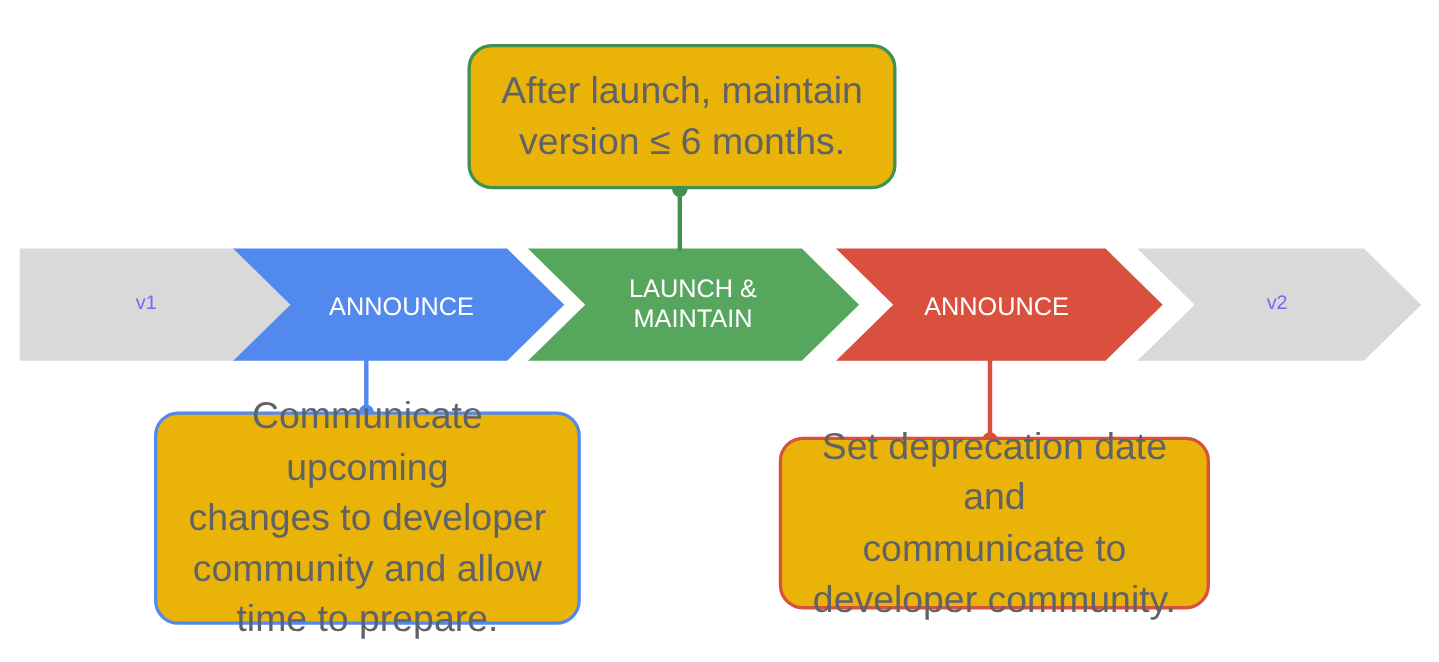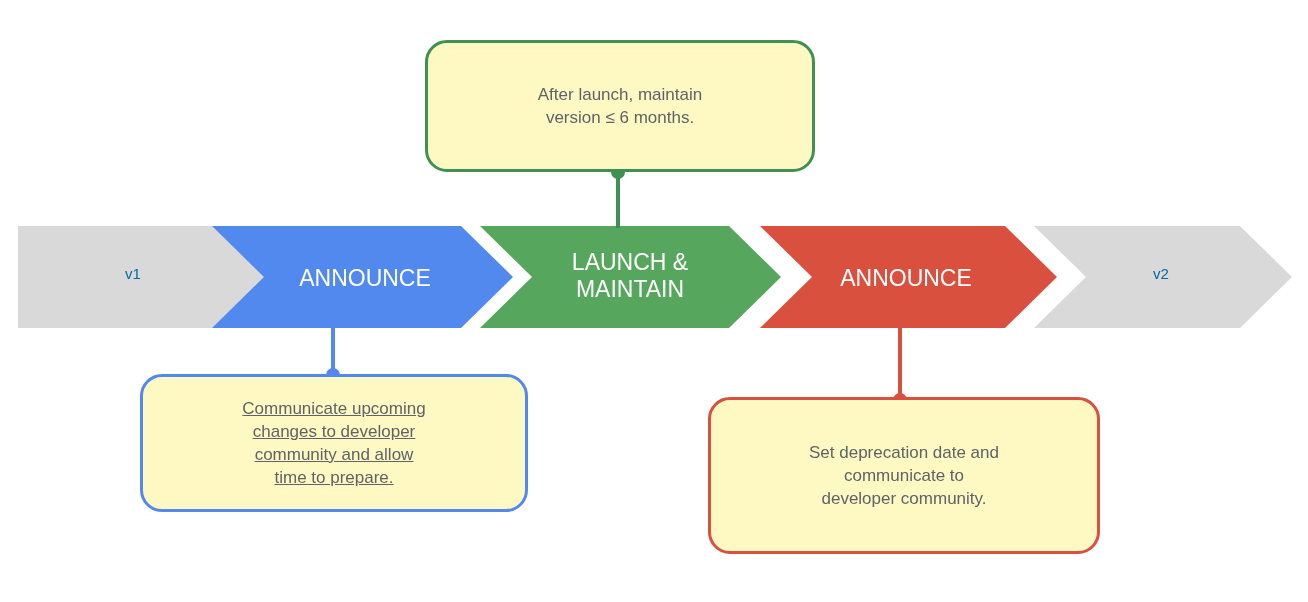--- a/index.html
+++ b/index.html
@@ -27,60 +27,59 @@
     height: 602px;
   }
   .chev-label {
     position: absolute;
     text-align: center;
     line-height: 1.18;
     pointer-events: none;
     white-space: pre-line;
   }
   .chev-label.stage-muted {
-    color: #0369a1;
-    font-size: 15px;
+    color: #8b5cf6;
+    font-size: 18px;
   }
   .chev-label.stage-strong {
     color: #ffffff;
     font-size: 23px;
   }
 
   
   .callout {
     position: absolute;
     box-sizing: border-box;
-    background: #fef9c3;
+    background: #eab308;
     border-style: solid;
     border-width: 3px;
     border-radius: 22px;
     display: flex;
     align-items: center;
     justify-content: center;
     text-align: center;
     color: #5f6368;
-    font-size: 17px;
+    font-size: 34px;
     line-height: 1.36;
     white-space: pre-line;
     padding: 6px 18px;
   }
   #callout-maintain {
     left: 425px;
     top: 40px;
     width: 390px;
     height: 132px;
     border-color: #3e9150;
   }
   #callout-announce {
     left: 140px;
     top: 374px;
     width: 388px;
-    height: 138px;
+    height: 194px;
     border-color: #5189ee;
-    text-decoration: underline;
   }
   #callout-deprecate {
     left: 708px;
     top: 397px;
     width: 392px;
     height: 157px;
     border-color: #d9503e;
   }
 
   

